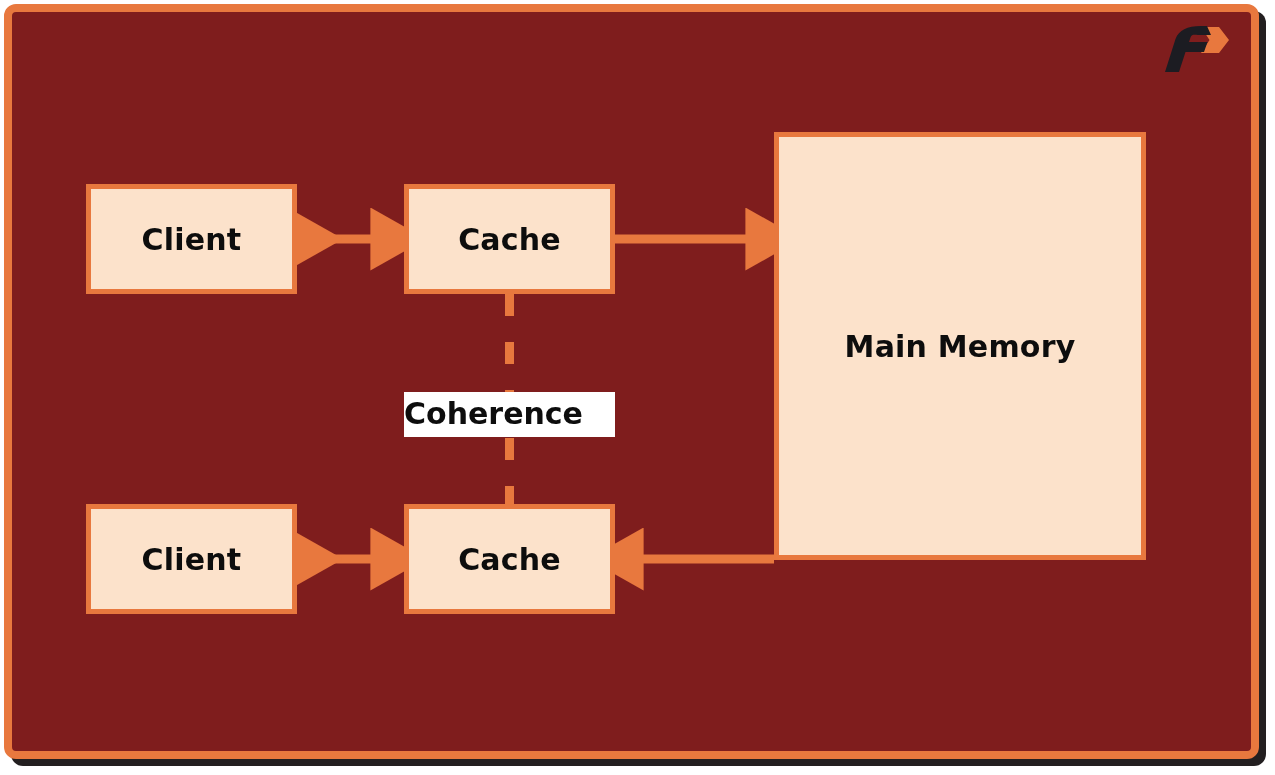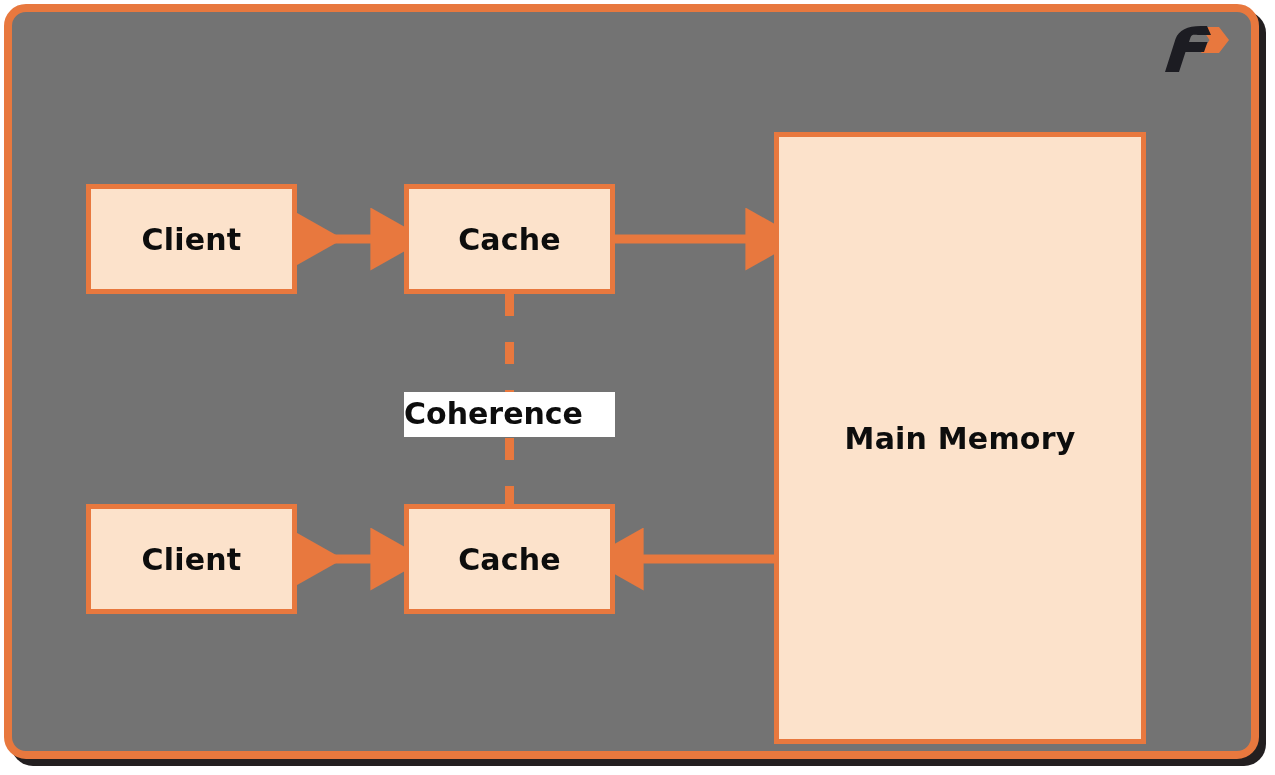--- a/index.html
+++ b/index.html
@@ -20,22 +20,22 @@
 
   
   #frame {
     position: absolute;
     left: 4px;
     top: 4px;
     width: 1255px;
     height: 755px;
     box-sizing: border-box;
     border: 8px solid var(--orange, #E8783E);
-    border-radius: 22px;
-    background: #737373;
+    border-radius: 12px;
+    background: #7f1d1d;
     box-shadow: 7px 7px 0 0 #231f20;
   }
 
   :root {
     --orange: #E8783E;
     --fill: #FCE2CB;
     --ink: #0d0d0d;
   }
 
   
@@ -62,21 +62,21 @@
     color: var(--ink);
     font-weight: bold;
     letter-spacing: 0.2px;
     white-space: nowrap;
   }
 
   #node-client-top  { left: 74px;  top: 172px; width: 211px; height: 110px; }
   #node-cache-top   { left: 392px; top: 172px; width: 211px; height: 110px; }
   #node-client-bot  { left: 74px;  top: 492px; width: 211px; height: 110px; }
   #node-cache-bot   { left: 392px; top: 492px; width: 211px; height: 110px; }
-  #node-main-memory { left: 762px; top: 120px; width: 372px; height: 612px; }
+  #node-main-memory { left: 762px; top: 120px; width: 372px; height: 428px; }
 
   #node-client-top .node-label,
   #node-cache-top  .node-label,
   #node-client-bot .node-label,
   #node-cache-bot  .node-label { font-size: 30px; }
   #node-main-memory .node-label { font-size: 30px; }
 
   
   #wires {
     position: absolute;

